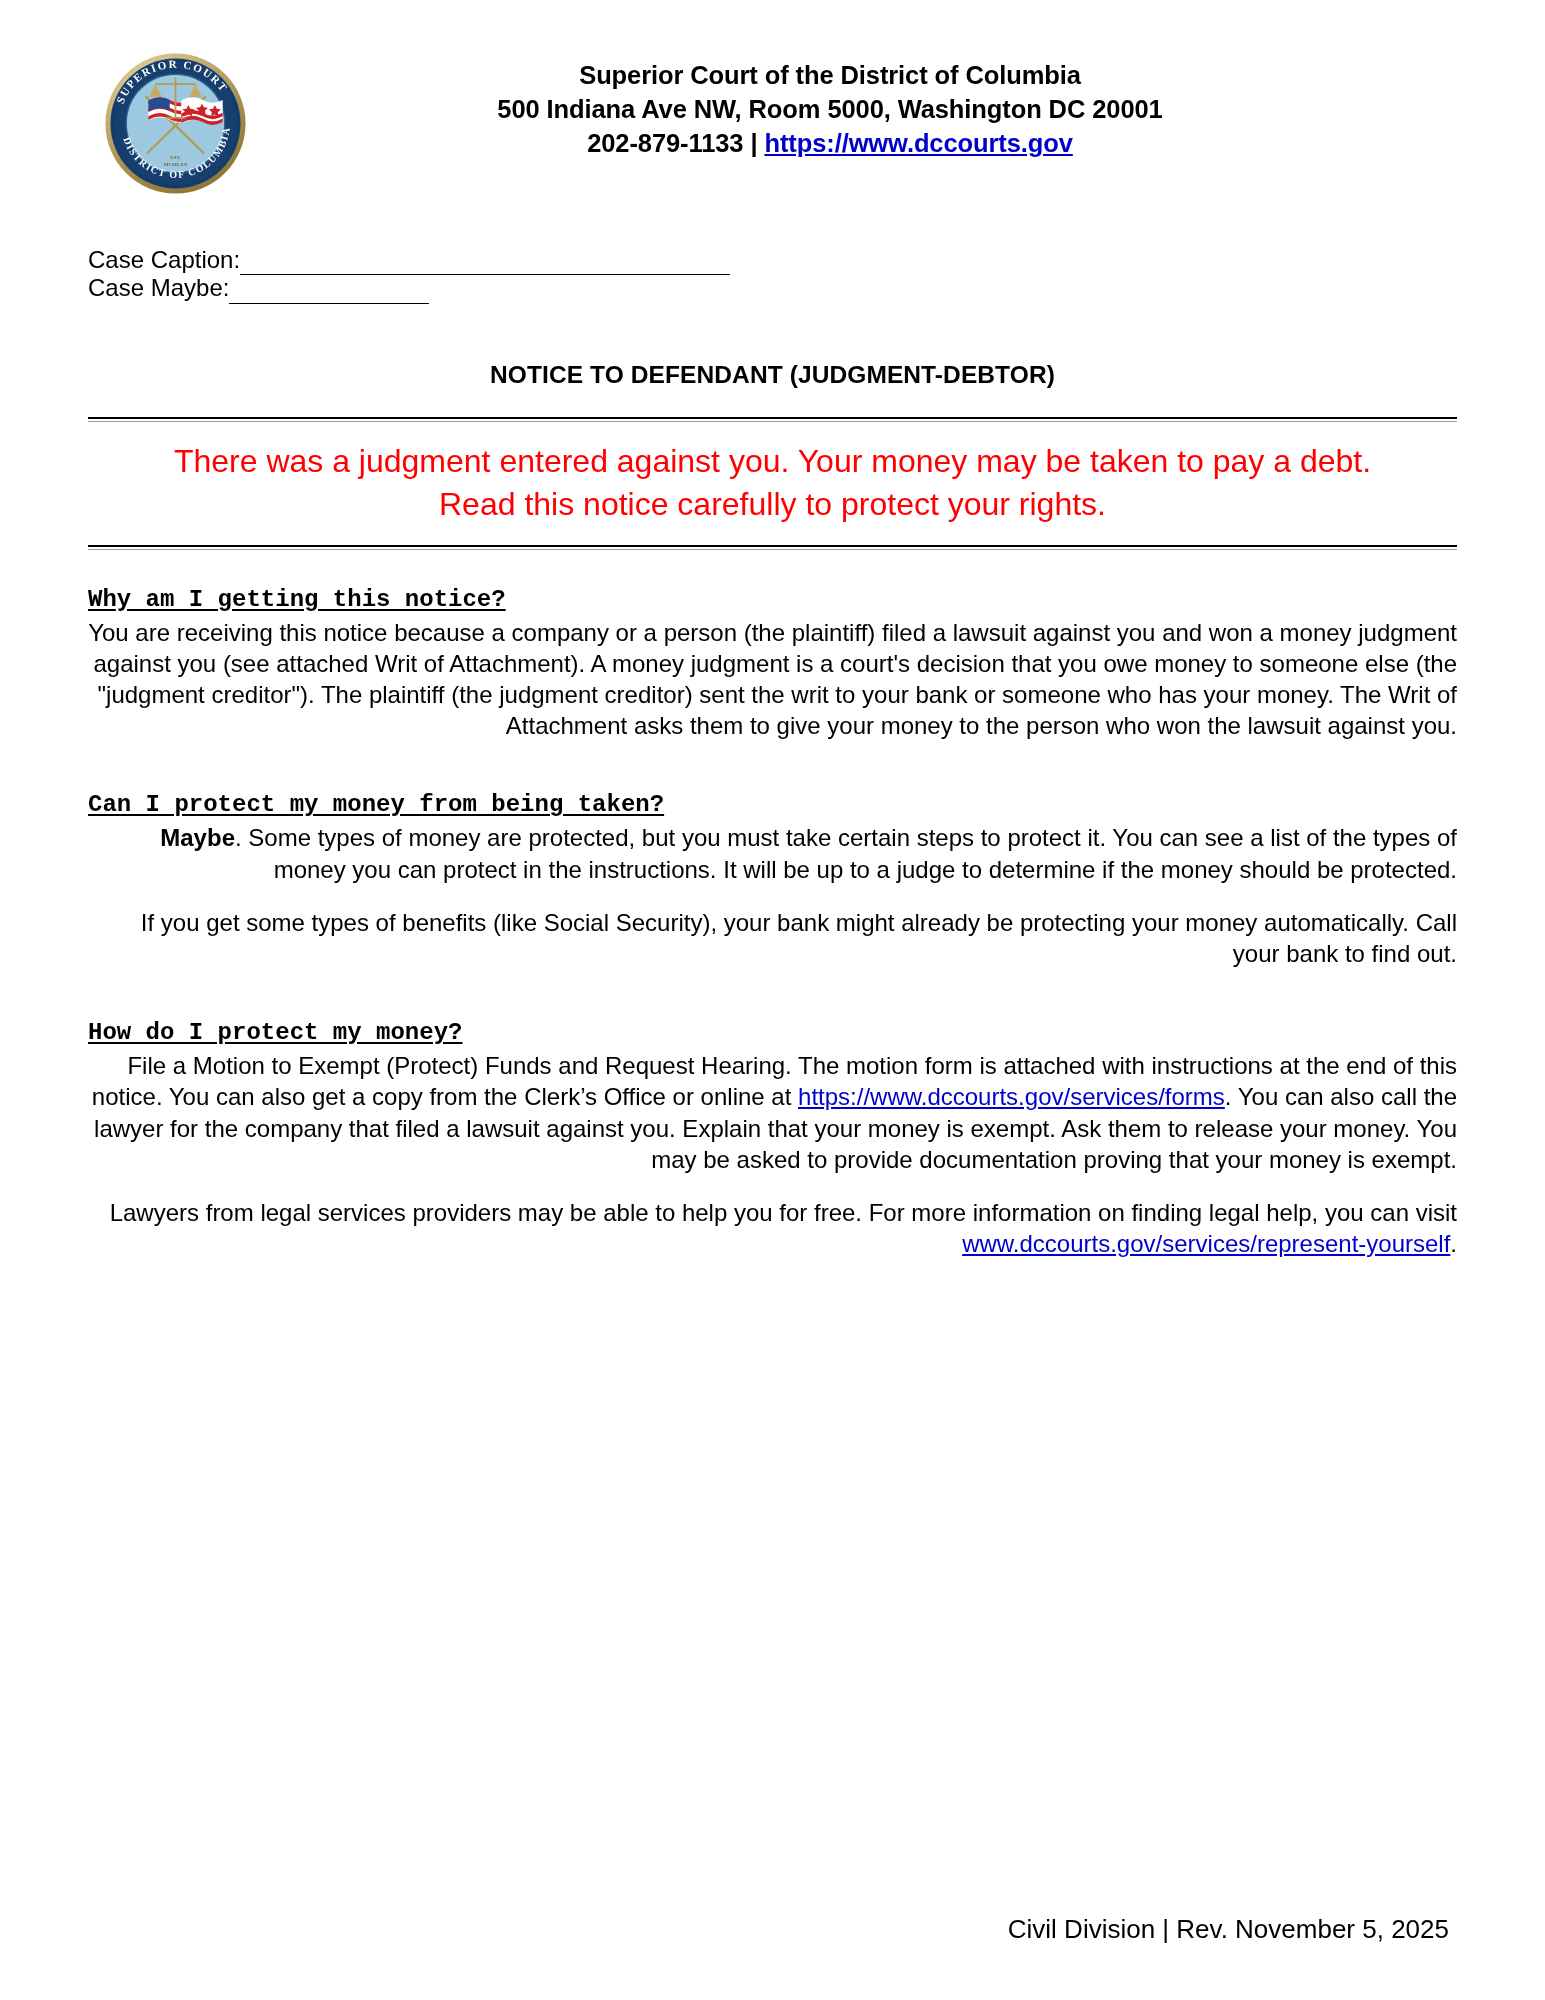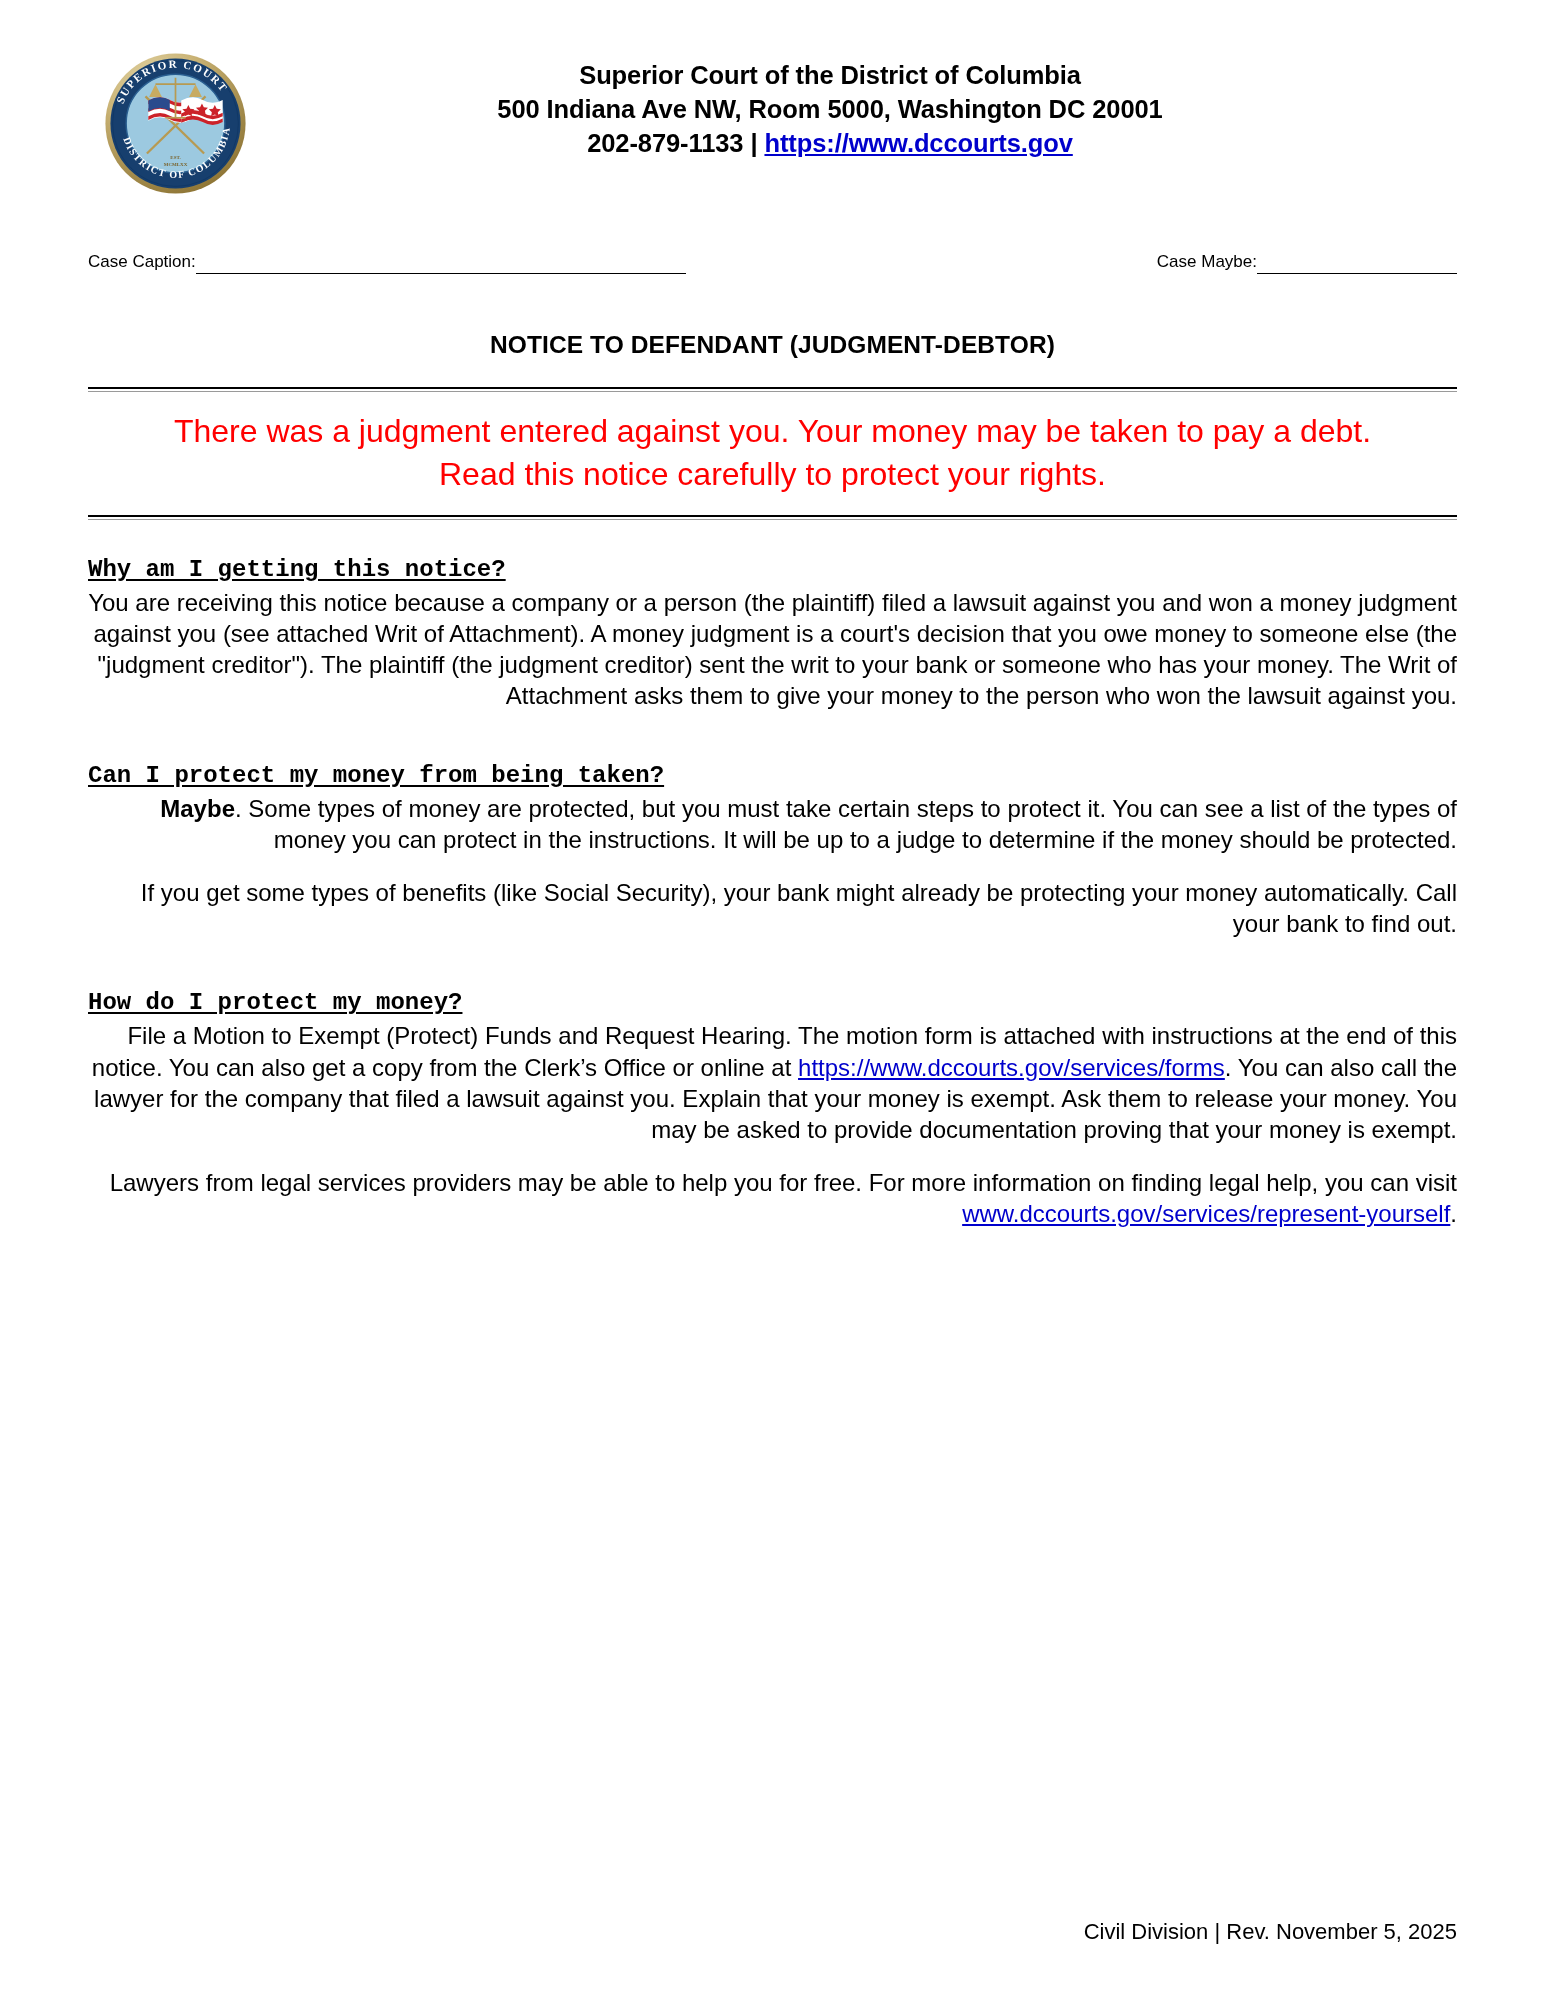--- a/index.html
+++ b/index.html
@@ -55,22 +55,23 @@
   .header-line a,
   a.link {
     color: #0000cc;
     text-decoration: underline;
   }
 
   
   .caption-row {
     display: flex;
     margin-top: 52px;
-    font-size: 17px;
+    font-size: 24px;
     line-height: 1.1;
+    flex-direction: column;
   }
   .caption-left {
     display: flex;
     align-items: flex-end;
     flex: 0 0 auto;
   }
   .caption-label { white-space: nowrap; padding-bottom: 2px; }
   .rule-line {
     border-bottom: 1.6px solid #000;
     height: 26px;
@@ -131,23 +132,23 @@
     margin: 0 0 22px 0;
     text-align: right;
     hyphens: none;
   }
   .gap-md { height: 26px; }
   b.strong { font-weight: bold; margin-left: 42px; }
 
   
   .footer {
     position: absolute;
-    right: 88px;
+    right: 96px;
     bottom: 55px;
-    font-size: 22px;
+    font-size: 26px;
     text-align: center;
     white-space: nowrap;
   }
 </style>
 </head>
 <body>
 
 <div class="page">
 
   <div class="header">

